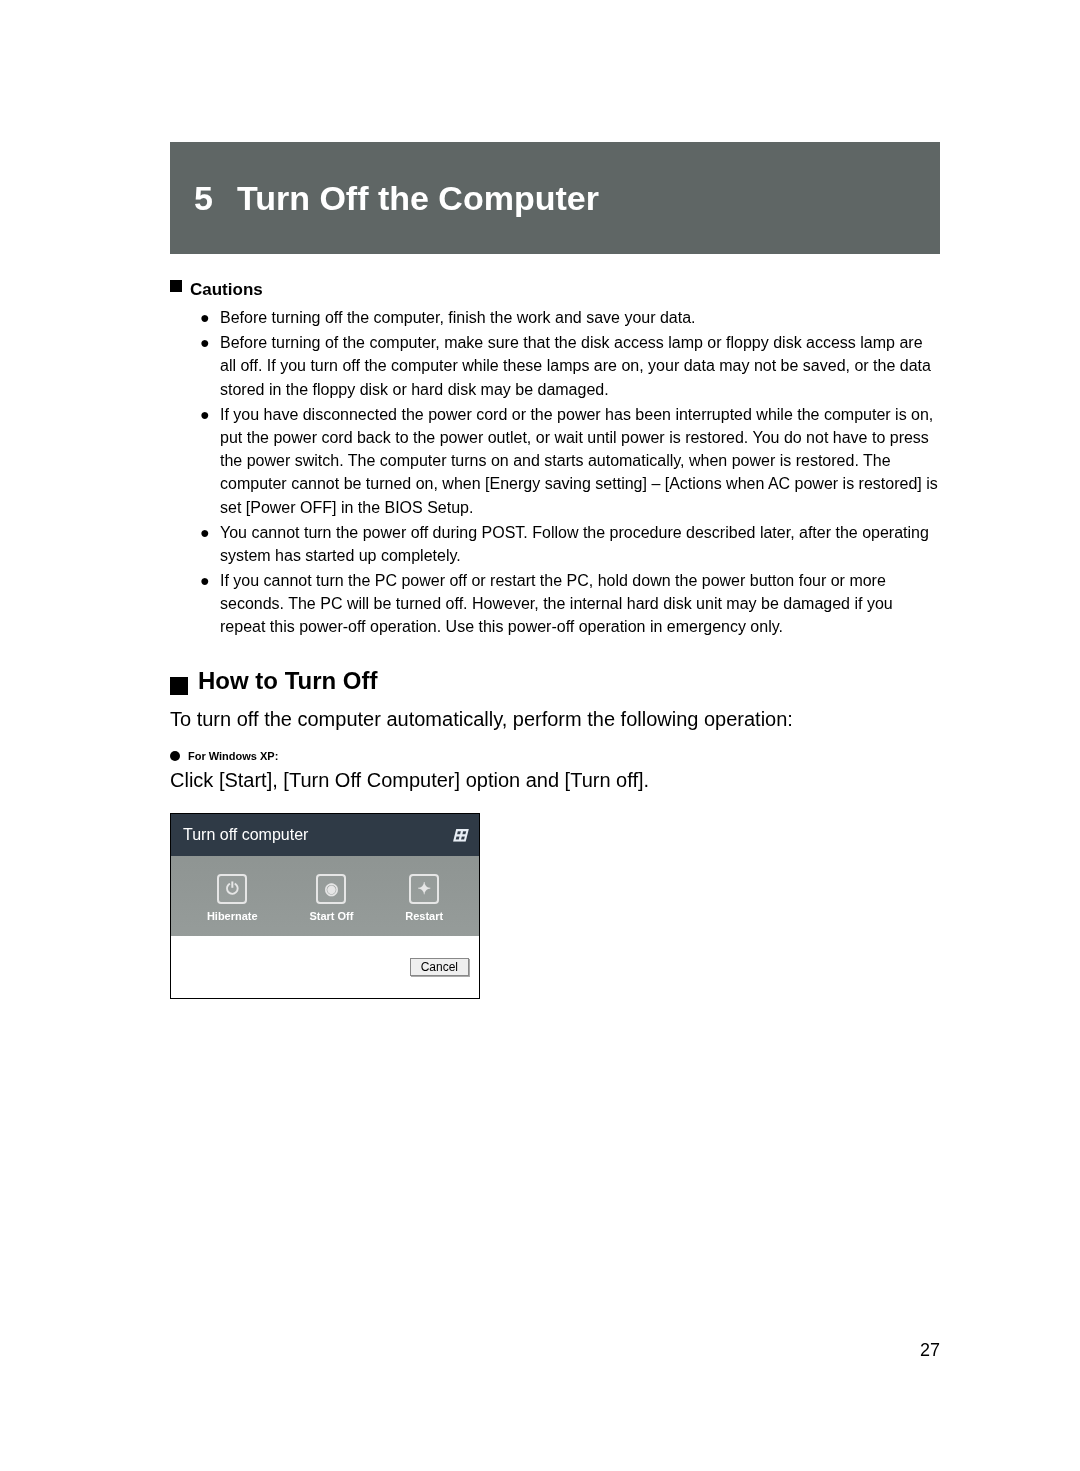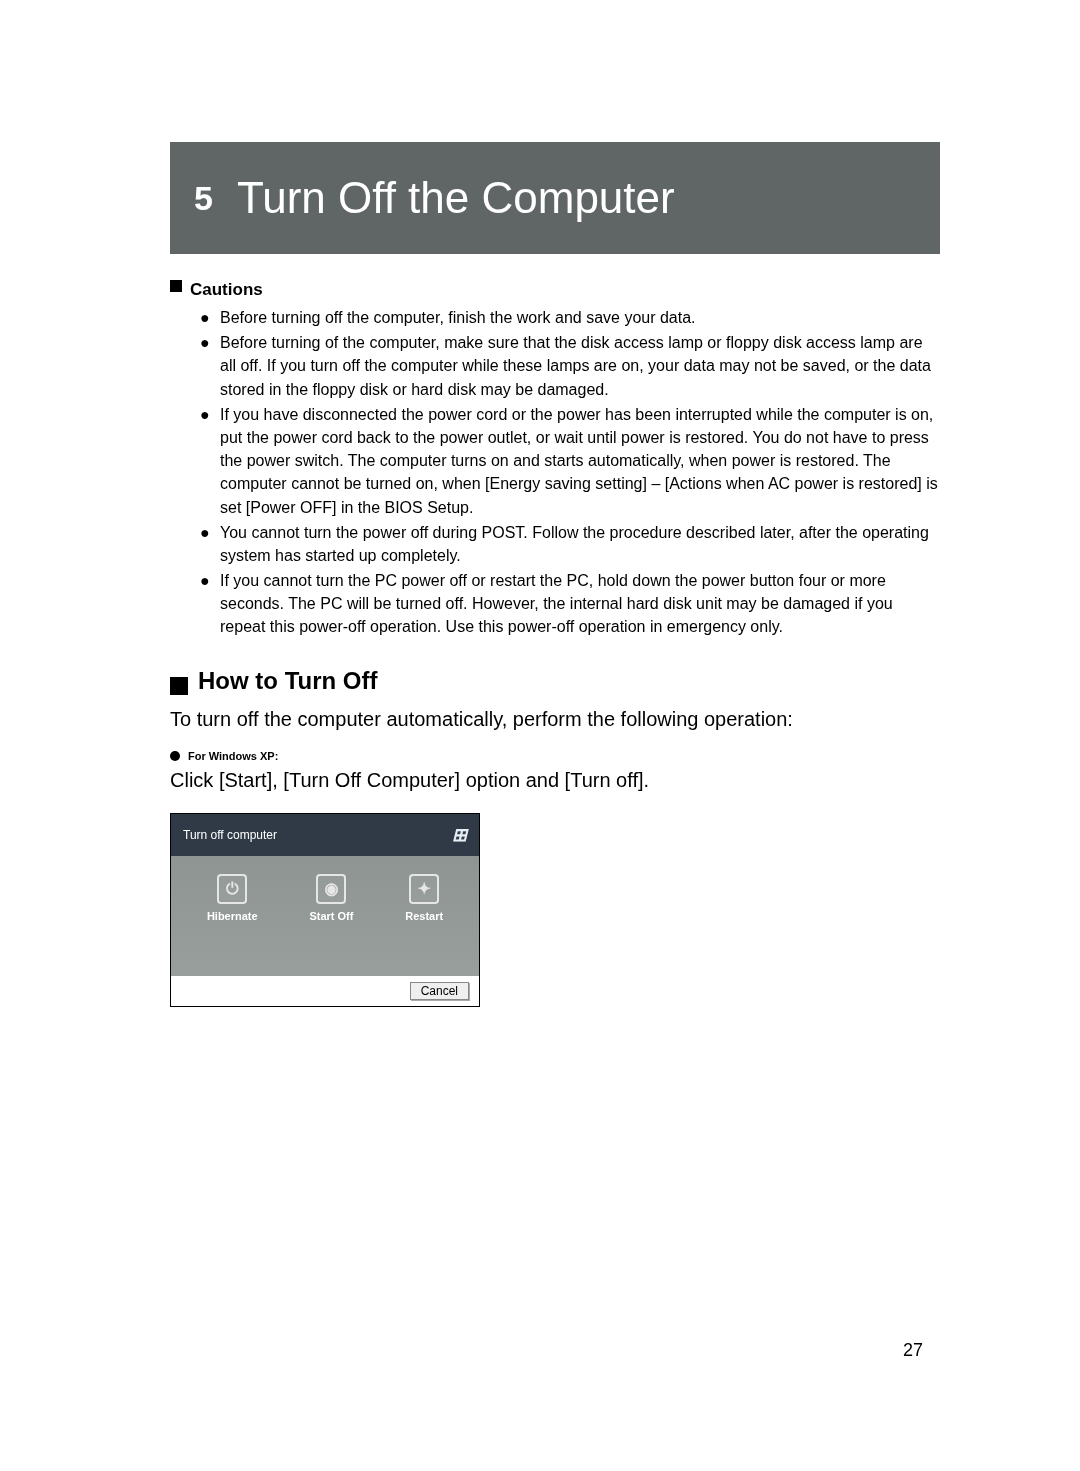--- a/index.html
+++ b/index.html
@@ -23,22 +23,22 @@
     align-items: center;
     padding-left: 24px;
     margin-bottom: 26px;
   }
   .chapter-num {
     font-size: 34px;
     font-weight: bold;
     margin-right: 24px;
   }
   .chapter-title {
-    font-size: 44px;
-    font-weight: normal;
+    font-size: 34px;
+    font-weight: bold;
   }
   .sub1 {
     font-size: 17px;
     font-weight: bold;
     margin-bottom: 6px;
     display: flex;
     align-items: flex-start;
   }
   .sub1 .sq {
     display: inline-block;
@@ -107,21 +107,21 @@
   }
   .dialog-header {
     background: #2f3a46;
     color: #fff;
     display: flex;
     align-items: center;
     justify-content: space-between;
     padding: 10px 12px;
   }
   .dialog-title {
-    font-size: 12px;
+    font-size: 16px;
     font-weight: normal;
   }
   .dialog-flag {
     font-size: 18px;
     font-style: italic;
     font-weight: bold;
     color: #e8eef5;
   }
   .dialog-body {
     display: flex;
@@ -142,36 +142,35 @@
     border: 2px solid #e6e6e6;
     border-radius: 4px;
     margin-bottom: 6px;
     display:flex;align-items:center;justify-content:center;
     color:#e6e6e6;
     font-size:16px;
     background: rgba(255,255,255,0.05);
   }
   .dialog-footer {
     background: #fff;
-    padding: 6px 10px;
+    padding: 22px 10px;
     display: flex;
     justify-content: flex-end;
-    margin-top: 40px;
   }
   .cancel-btn {
     font-size: 12px;
     border: 1px solid #888;
     background: #efefef;
     padding: 1px 10px;
     box-shadow: 1px 1px 0 #aaa;
   }
   .page-number {
     position: absolute;
     bottom: 110px;
-    right: 157px;
+    right: 140px;
     font-size: 18px;
   }
 </style>
 </head>
 <body>
 
 <div class="page">
 
   <div class="chapter-banner">
     <span class="chapter-num">5</span>

